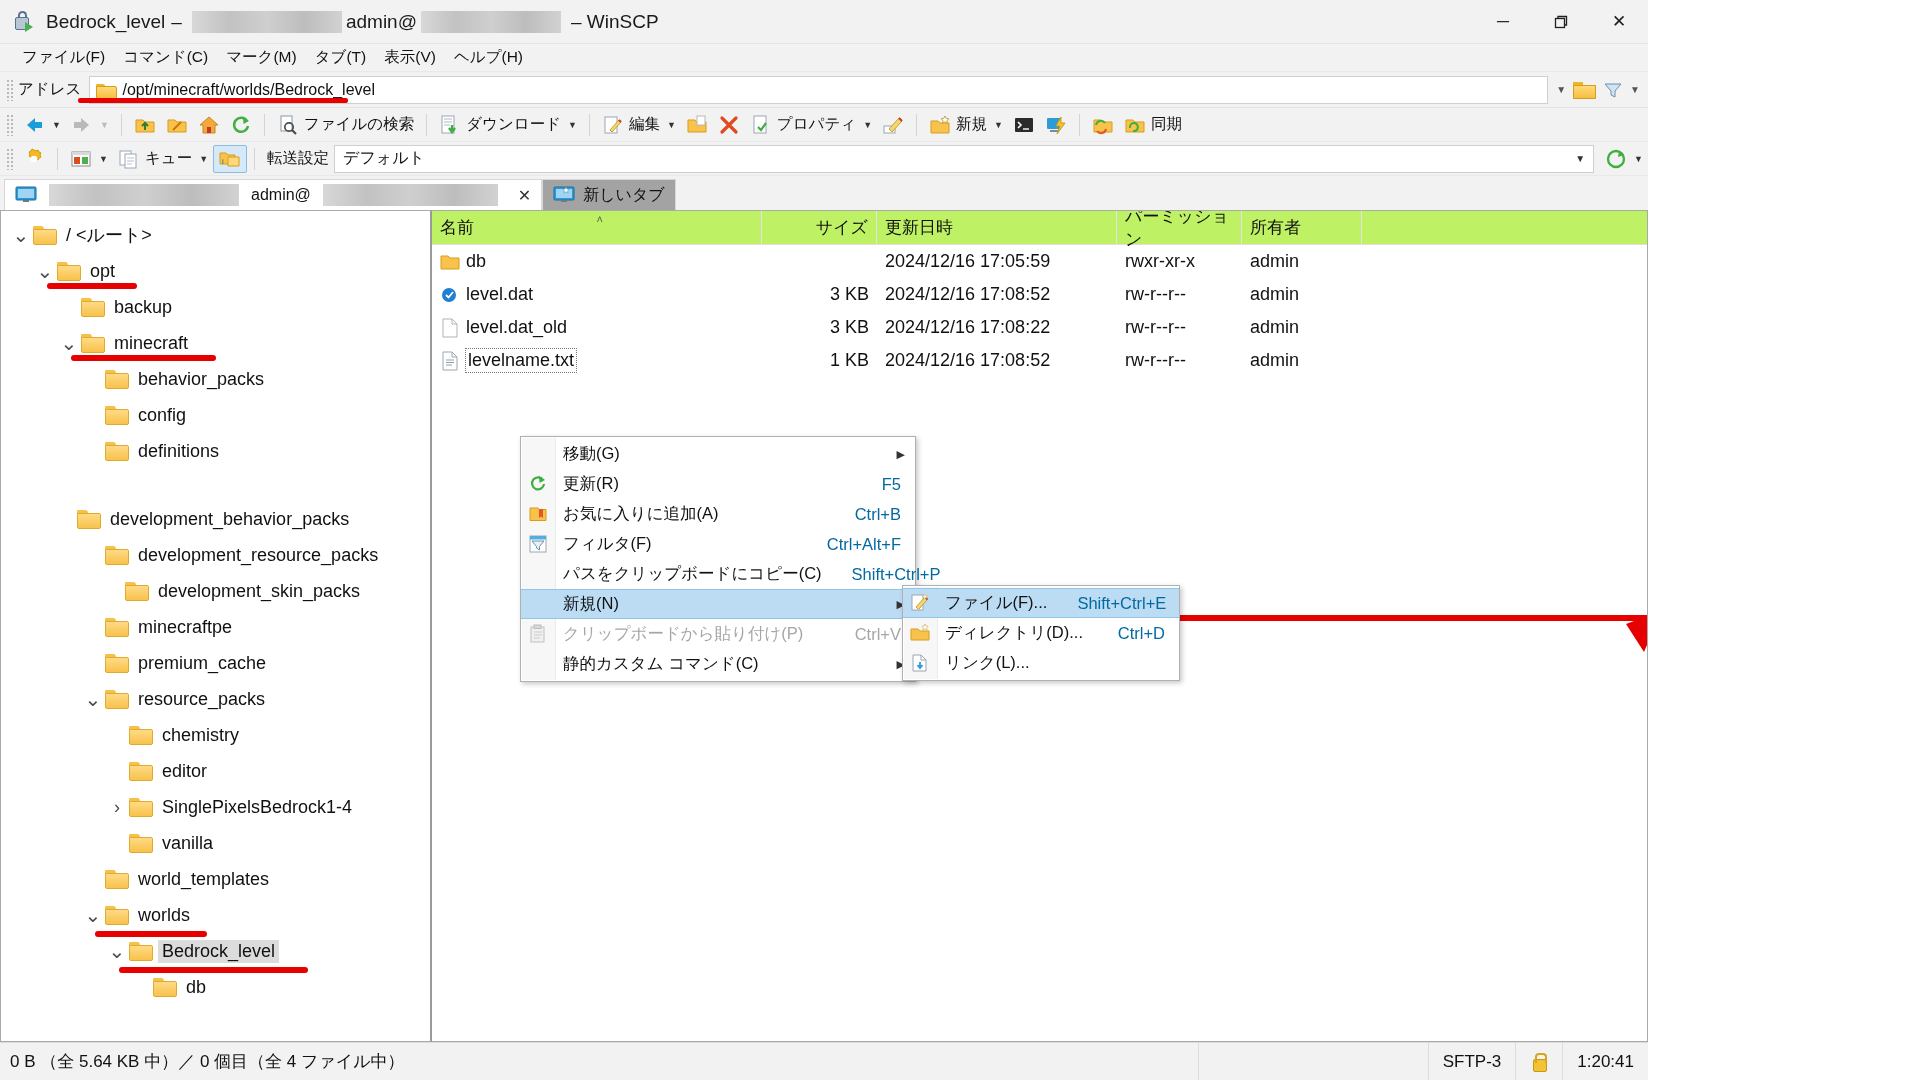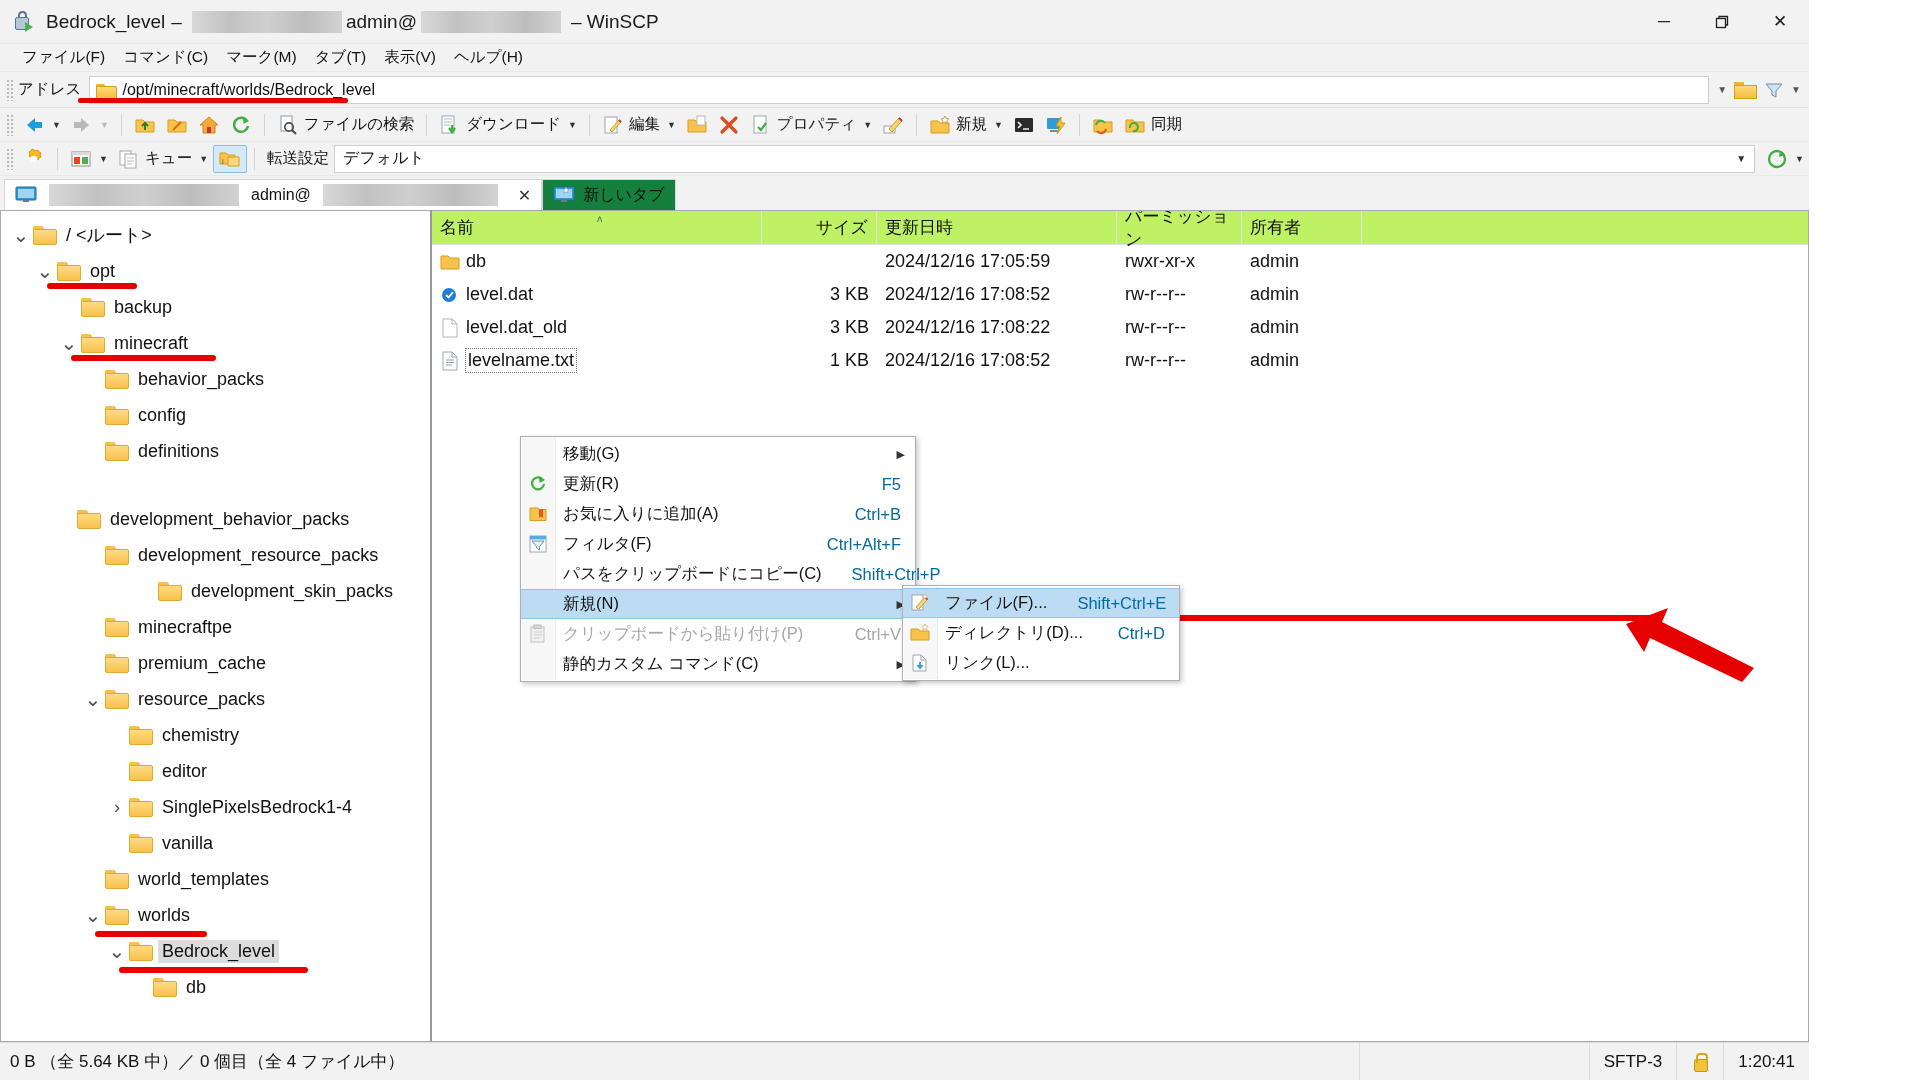--- a/index.html
+++ b/index.html
@@ -4,21 +4,21 @@
 <style>
   * { box-sizing: border-box; margin: 0; padding: 0; }
   html, body {
     width: 1920px; height: 1080px;
     font-family: "Liberation Sans", sans-serif;
     background: #ffffff;
     overflow: hidden;
   }
   #app {
     position: relative;
-    width: 1809px; height: 1080px;
+    width: 1648px; height: 1080px;
     background: #f4f4f4;
     display: flex; flex-direction: column;
   }
 
   
   .titlebar {
     height: 44px; flex: 0 0 44px;
     background: #f2f2f2;
     display: flex; align-items: center;
     border-bottom: 1px solid #e6e6e6;
@@ -129,21 +129,21 @@
   
   .tabbar {
     height: 34px; flex: 0 0 34px;
     display: flex; align-items: stretch;
     background: #f2f2f2;
     padding-left: 4px;
   }
   .tab {
     display: flex; align-items: center; gap: 8px;
     padding: 0 10px; font-size: 16px; color: #111;
-    background: #15803d; border: 1px solid #d7d7d7; border-bottom: none;
+    background: #a3a3a3; border: 1px solid #d7d7d7; border-bottom: none;
     margin-top: 3px;
   }
   .tab.active { background: #ffffff; }
   .tab .close-x { font-size: 16px; color: #333; margin-left: 8px; }
   .monitor-ico { width: 22px; height: 18px; position: relative; flex:0 0 22px;}
 
   
   .main { flex: 1; display: flex; min-height: 0; background: #fff; }
   .tree-pane {
     width: 432px; flex: 0 0 432px;
@@ -589,21 +589,21 @@
           <div class="tnode" style="padding-left: 54px; margin-top: 32px;">
             <span class="twist"></span>
             <span class="tfolder"></span>
             <span class="tlabel">development_behavior_packs</span>
           </div>
           <div class="tnode" style="padding-left: 82px;">
             <span class="twist"></span>
             <span class="tfolder"></span>
             <span class="tlabel">development_resource_packs</span>
           </div>
-          <div class="tnode" style="padding-left: 102px; justify-content: center;">
+          <div class="tnode" style="padding-left: 102px;">
             <span class="twist"></span>
             <span class="tfolder"></span>
             <span class="tlabel">development_skin_packs</span>
           </div>
           <div class="tnode" style="padding-left: 82px;">
             <span class="twist"></span>
             <span class="tfolder"></span>
             <span class="tlabel">minecraftpe</span>
           </div>
           <div class="tnode" style="padding-left: 82px;">

